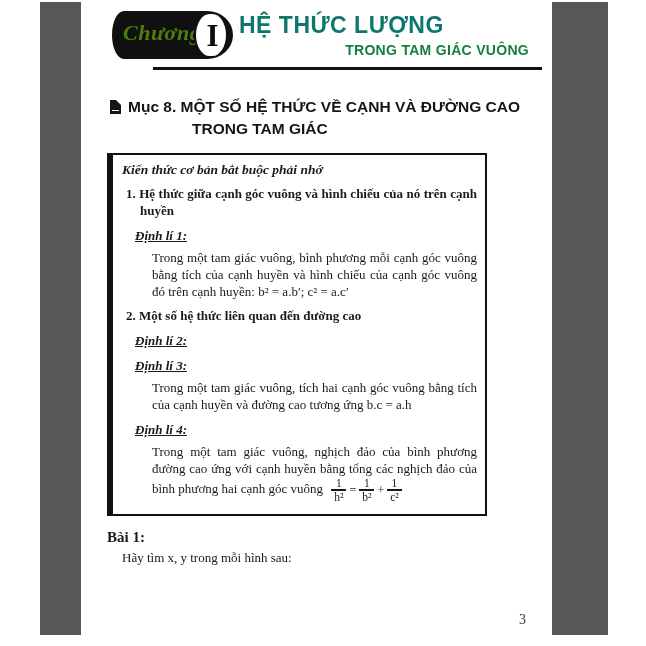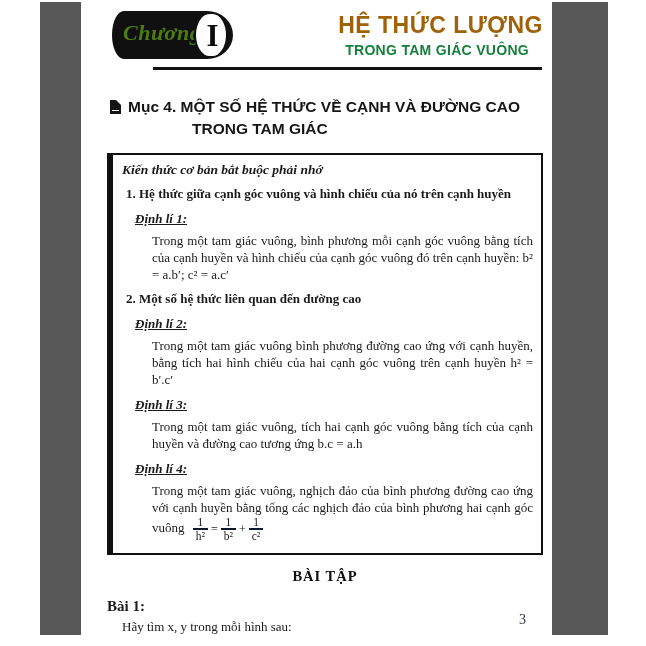--- a/index.html
+++ b/index.html
@@ -35,22 +35,22 @@
     background:#ffffff; border-radius:50%;
     display:flex; align-items:center; justify-content:center;
     box-shadow:-3px 0 0 #ffffff, -5px 0 0 #101010;
   }
   .badge-cap .numeral {
     font-family:"Liberation Serif", serif; font-weight:bold; font-size:31px;
     color:#0d0d0d; line-height:1;
   }
   .header-titles { position:absolute; left:132px; right:0; top:4px; }
   .header-title {
-    text-align:right; font-family:"Liberation Sans", sans-serif;
-    font-weight:bold; font-size:23px; letter-spacing:0.5px; color:#a16207;
+    text-align:left; font-family:"Liberation Sans", sans-serif;
+    font-weight:bold; font-size:23px; letter-spacing:0.5px; color:#0f766e;
   }
   .header-subtitle {
     text-align:right; padding-right:14px; margin-top:3px;
     font-family:"Liberation Sans", sans-serif; font-weight:bold;
     font-size:14px; letter-spacing:0.3px; color:#15803d;
   }
 
   
   .section-heading {
     display:flex; align-items:flex-start; margin-top:26px;
@@ -67,21 +67,21 @@
   }
   .doc-icon::before {
     content:""; position:absolute; left:2px; bottom:3px; right:2px;
     height:1.5px; background:#ffffff;
   }
   .section-line2 { padding-left:64px; }
 
   
   .kbox {
     margin-top:13px; border:2px solid #111; border-left:6px solid #111;
-    padding:6px 8px 9px 9px; width:436px;
+    padding:6px 8px 9px 9px; width:380px;
     font-size:13px; line-height:17px;
   }
   .kbox-heading { font-weight:bold; font-style:italic; font-size:13.5px; margin-bottom:6px; }
   .item-title {
     font-weight:bold; padding-left:18px; text-indent:-14px;
     text-align:justify; margin:7px 0 3px 0;
   }
   .dinhli-label {
     margin:8px 0 5px 13px; font-style:italic; font-weight:600;
     text-decoration:underline; font-size:13px;
@@ -124,37 +124,36 @@
       <div class="header-titles">
         <div class="header-title">HỆ THỨC LƯỢNG</div>
         <div class="header-subtitle">TRONG TAM GIÁC VUÔNG</div>
       </div>
       <div class="header-rule"></div>
     </div>
 
     <div class="section-heading">
       <span class="doc-icon"></span>
       <div>
-        <div>Mục 4. MỘT SỐ HỆ THỨC VỀ CẠNH VÀ ĐƯỜNG CAO</div>
+        <div>Mục 8. MỘT SỐ HỆ THỨC VỀ CẠNH VÀ ĐƯỜNG CAO</div>
         <div class="section-line2">TRONG TAM GIÁC</div>
       </div>
     </div>
 
     <div class="kbox">
       <p class="kbox-heading">Kiến thức cơ bản bắt buộc phải nhớ</p>
 
       <p class="item-title">1. Hệ thức giữa cạnh góc vuông và hình chiếu của nó trên cạnh huyền</p>
 
       <p class="dinhli-label">Định lí 1:</p>
       <p class="para">Trong một tam giác vuông, bình phương mỗi cạnh góc vuông bằng tích của cạnh huyền và hình chiếu của cạnh góc vuông đó trên cạnh huyền: b² = a.b′; c² = a.c′</p>
 
       <p class="item-title">2. Một số hệ thức liên quan đến đường cao</p>
 
       <p class="dinhli-label">Định lí 2:</p>
-      <p class="para">Trong một tam giác vuông bình phương đường cao ứng với cạnh huyền, bằng tích hai hình chiếu của hai cạnh góc vuông trên cạnh huyền h² = b′.c′</p>
 
       <p class="dinhli-label">Định lí 3:</p>
       <p class="para">Trong một tam giác vuông, tích hai cạnh góc vuông bằng tích của cạnh huyền và đường cao tương ứng b.c = a.h</p>
 
       <p class="dinhli-label">Định lí 4:</p>
       <p class="para">
         <span>Trong một tam giác vuông, nghịch đảo của bình phương đường cao ứng với cạnh huyền bằng tổng các nghịch đảo của bình phương hai cạnh góc vuông</span>
         <span class="formula">
           <span class="frac">
             <span class="num">1</span>
@@ -167,19 +166,18 @@
           </span>
           <span class="op">+</span>
           <span class="frac">
             <span class="num">1</span>
             <span class="den">c²</span>
           </span>
         </span>
       </p>
     </div>
 
-    <div class="exercises-title">BÀI TẬP</div>
     <div class="bai-label">Bài 1:</div>
     <div class="bai-text">Hãy tìm x, y trong mỗi hình sau:</div>
 
     <div class="page-number">3</div>
   </div>
 </div>
 
 </body></html>

